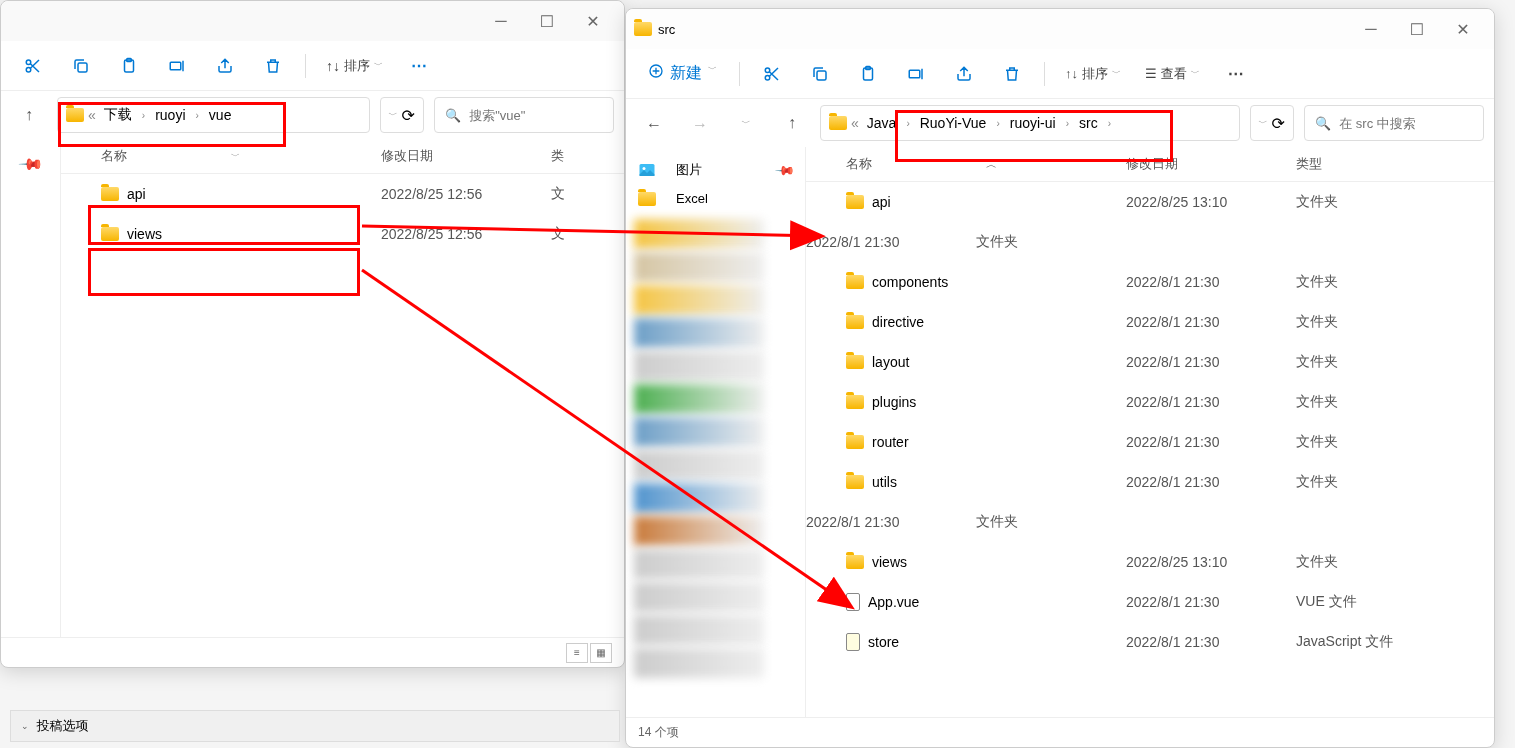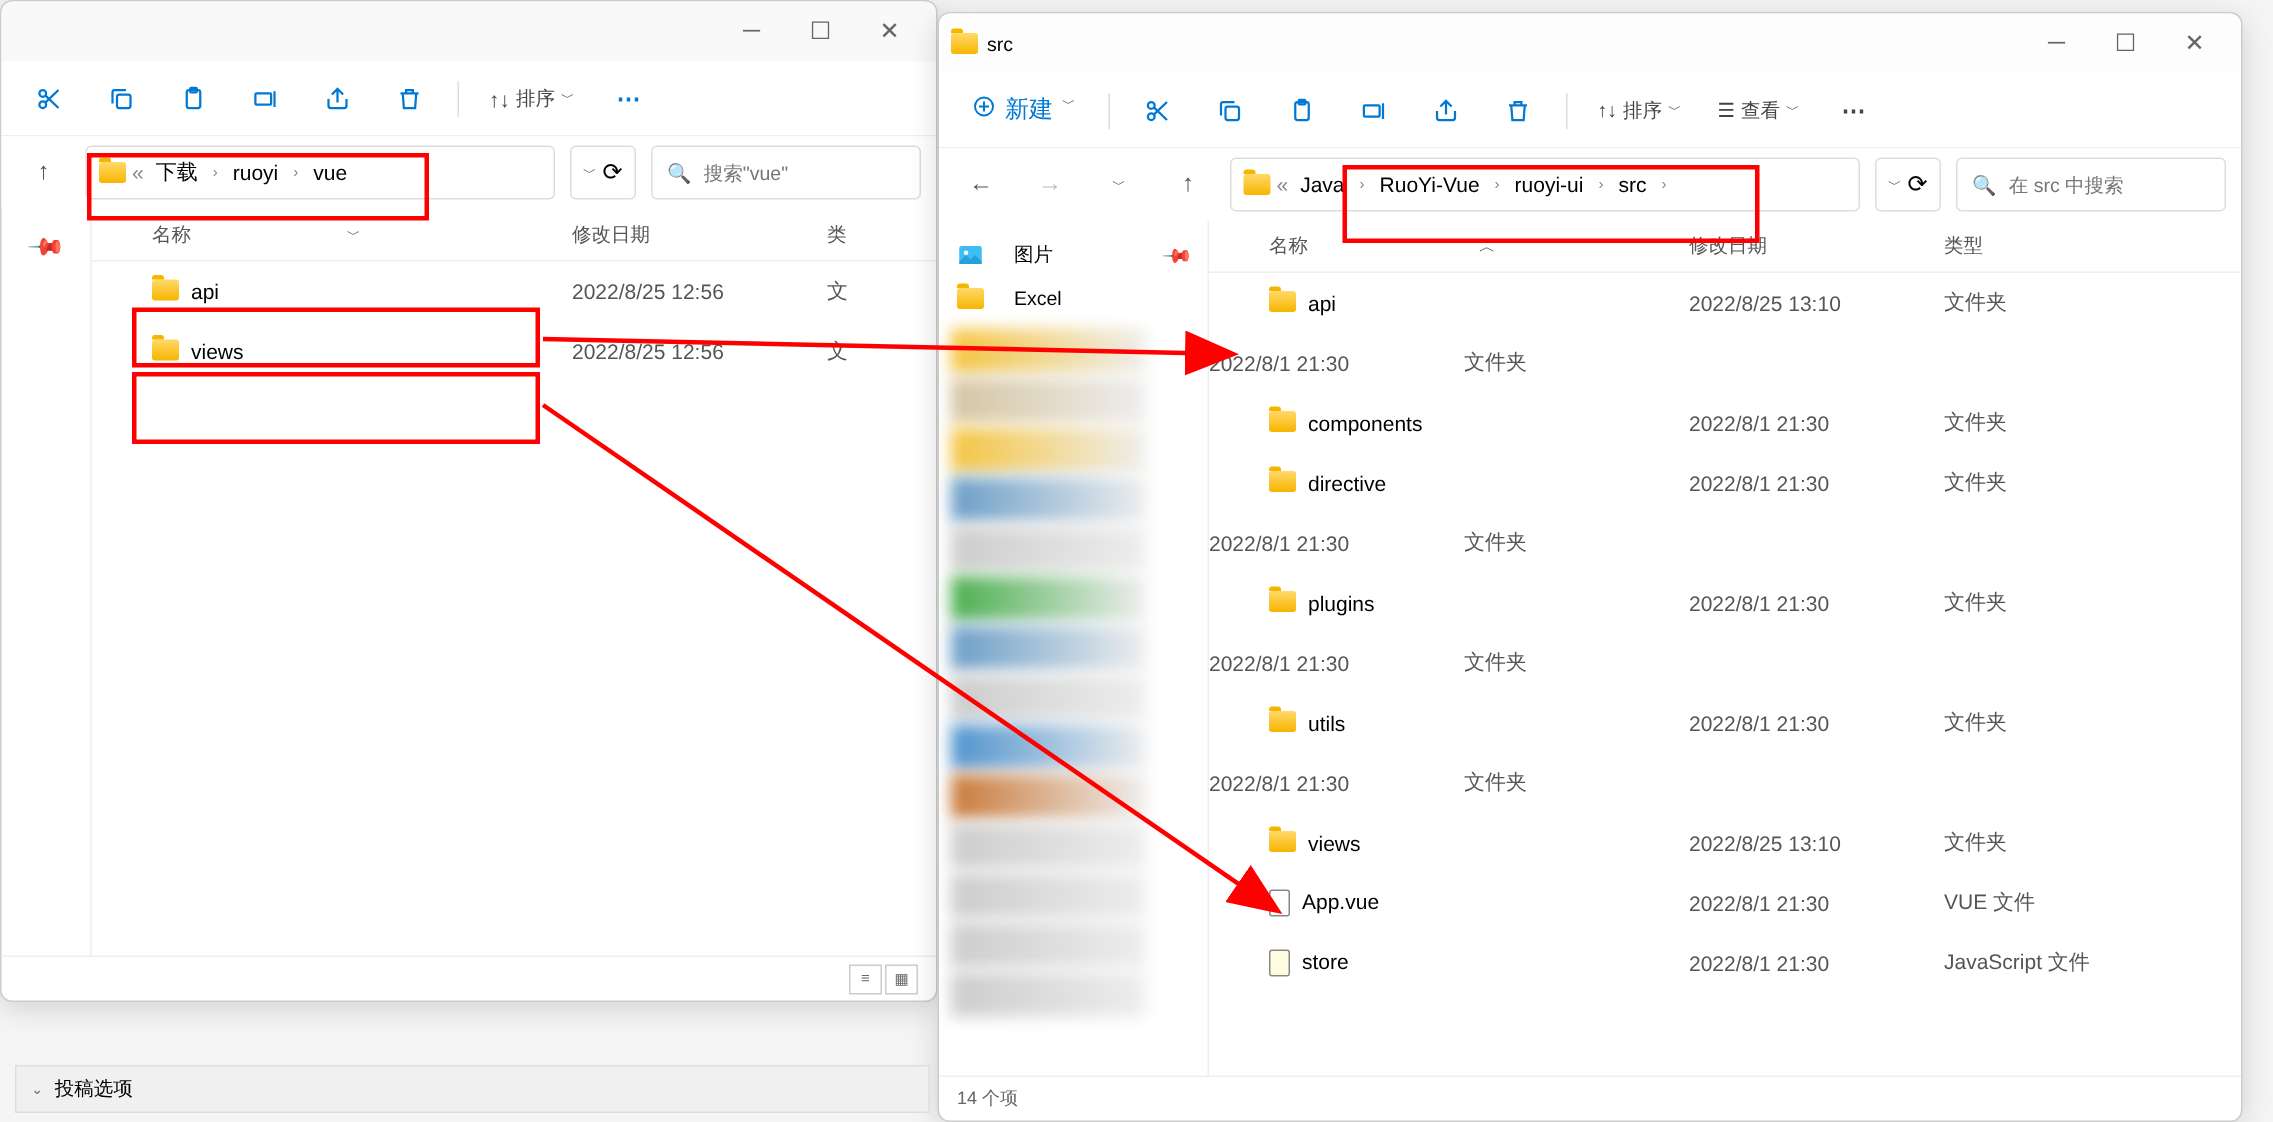--- a/index.html
+++ b/index.html
@@ -41,21 +41,21 @@
 .sidebar { width: 60px; border-right: 1px solid #eee; padding: 8px 4px; }
 .sidebar2 { width: 180px; border-right: 1px solid #eee; padding: 8px 4px; overflow: hidden; }
 .sidebar-item { display: flex; align-items: center; gap: 20px; padding: 6px 8px; font-size: 13px; cursor: pointer; }
 
 .main { flex: 1; overflow: auto; }
 .cols { display: flex; padding: 8px 0; border-bottom: 1px solid #eee; font-size: 13px; color: #555; }
 .col-name { flex: 0 0 320px; padding-left: 40px; display:flex; align-items:center; gap:4px; }
 .col-date { flex: 0 0 170px; }
 .col-type { flex: 0 0 120px; }
 .row { display: flex; align-items: center; height: 40px; font-size: 14px; cursor: pointer; }
-.row .c-name { flex: 0 0 320px; padding-left: 40px; display: flex; gap: 8px; }
+.row .c-name { flex: 0 0 320px; padding-left: 40px; display: flex; align-items: center; gap: 8px; }
 .row .c-date { flex: 0 0 170px; color: #555; }
 .row .c-type { flex: 0 0 120px; color: #555; }
 
 .folder-icon { width: 18px; height: 14px; background: linear-gradient(180deg, #ffd968, #f7b500); border-radius: 2px; position: relative; }
 .folder-icon::before { content: ''; position: absolute; top: -3px; left: 0; width: 8px; height: 3px; background: #f7b500; border-radius: 2px 2px 0 0; }
 .file-icon { width: 14px; height: 18px; border: 1px solid #888; border-radius: 2px; background: #fff; position: relative; }
 .js-icon { width: 14px; height: 18px; border: 1px solid #888; border-radius: 2px; background: #fffde0; }
 
 .red-box { position: absolute; border: 3px solid #ff0000; pointer-events: none; z-index: 50; }
 .arrow-svg { position: absolute; pointer-events: none; z-index: 51; }
@@ -364,32 +364,40 @@
           </div>
           <div class="row">
             <div class="c-name">
               <span class="folder-icon"></span>
               <span>directive</span>
             </div>
     <div class="c-date">2022/8/1 21:30</div>
     <div class="c-type">文件夹</div>
           </div>
           <div class="row">
+            <div class="c-name">
+              <span class="folder-icon"></span>
+              <span>layout</span>
+            </div>
     <div class="c-date">2022/8/1 21:30</div>
     <div class="c-type">文件夹</div>
           </div>
           <div class="row">
             <div class="c-name">
               <span class="folder-icon"></span>
               <span>plugins</span>
             </div>
     <div class="c-date">2022/8/1 21:30</div>
     <div class="c-type">文件夹</div>
           </div>
           <div class="row">
+            <div class="c-name">
+              <span class="folder-icon"></span>
+              <span>router</span>
+            </div>
     <div class="c-date">2022/8/1 21:30</div>
     <div class="c-type">文件夹</div>
           </div>
           <div class="row">
             <div class="c-name">
               <span class="folder-icon"></span>
               <span>utils</span>
             </div>
     <div class="c-date">2022/8/1 21:30</div>
     <div class="c-type">文件夹</div>

